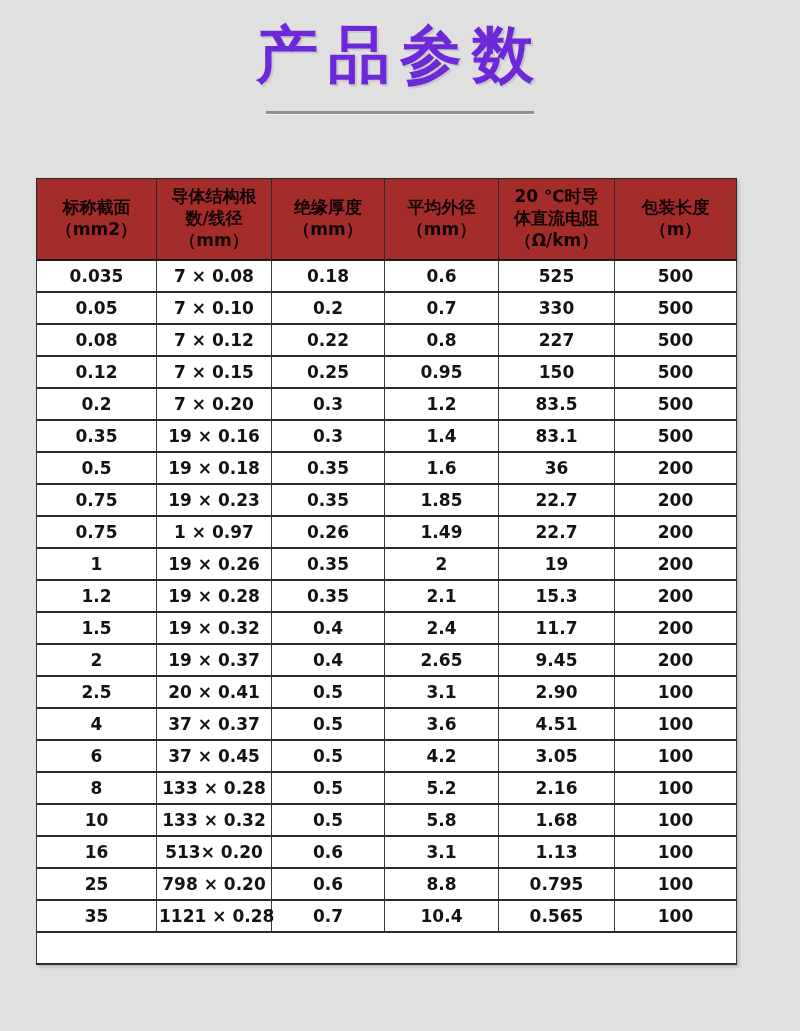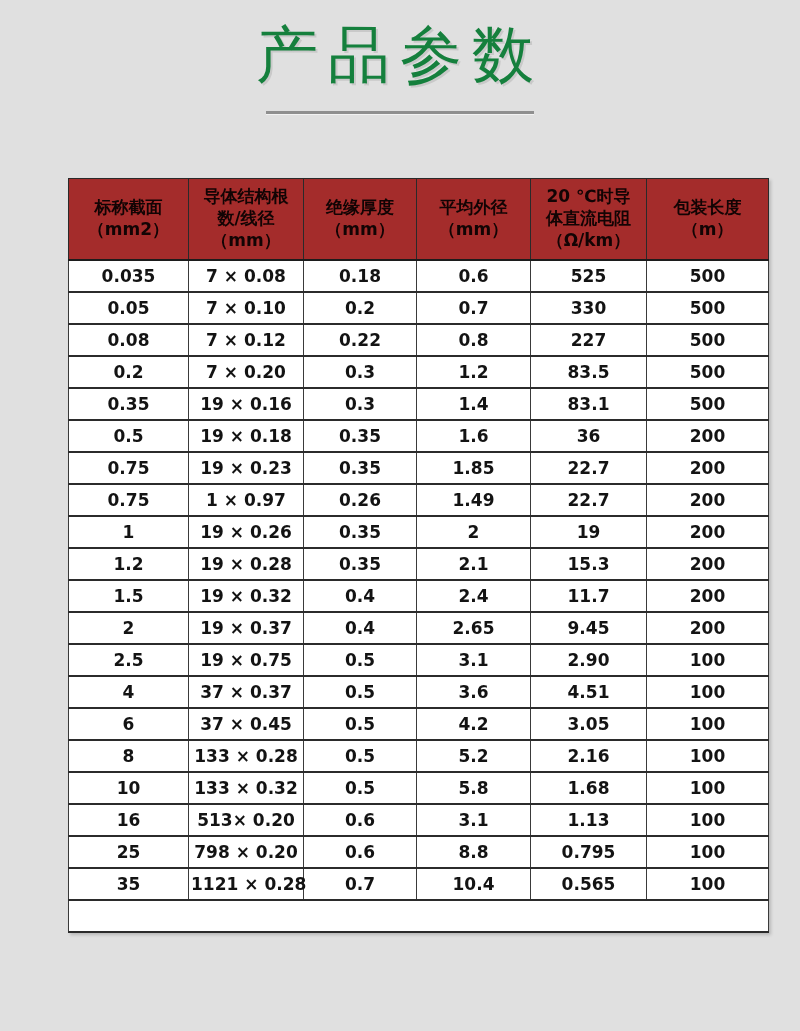--- a/index.html
+++ b/index.html
@@ -17,40 +17,40 @@
 
   
   .title-block {
     width: 100%;
     text-align: center;
     padding-top: 22px;
     box-sizing: border-box;
   }
   .page-title {
     font-size: 62px;
-    font-weight: 400;
-    color: #15803d;
+    font-weight: 700;
+    color: #6d28d9;
     letter-spacing: 10px;
     line-height: 1.05;
     margin: 0;
     text-shadow: 2px 2px 0 #c9c9c9;
     font-family: "DejaVu Sans", "Liberation Sans", sans-serif;
   }
   .title-rule {
     width: 268px;
     height: 3px;
     background: #8f8f8f;
     margin: 24px auto 0 auto;
     box-shadow: 0 1px 0 #f2f2f2;
   }
 
   
   .table-wrap {
     position: absolute;
-    left: 68px;
+    left: 36px;
     top: 178px;
     width: 700px;
   }
   table.spec-table {
     width: 700px;
     border-collapse: collapse;
     table-layout: fixed;
     background: #ffffff;
     box-shadow: 2px 2px 3px rgba(0,0,0,0.18);
   }
@@ -146,20 +146,28 @@
         </tr>
         <tr>
           <td>0.08</td>
           <td>7 × 0.12</td>
           <td>0.22</td>
           <td>0.8</td>
           <td>227</td>
           <td>500</td>
         </tr>
         <tr>
+          <td>0.12</td>
+          <td>7 × 0.15</td>
+          <td>0.25</td>
+          <td>0.95</td>
+          <td>150</td>
+          <td>500</td>
+        </tr>
+        <tr>
           <td>0.2</td>
           <td>7 × 0.20</td>
           <td>0.3</td>
           <td>1.2</td>
           <td>83.5</td>
           <td>500</td>
         </tr>
         <tr>
           <td>0.35</td>
           <td>19 × 0.16</td>
@@ -219,21 +227,21 @@
         <tr>
           <td>2</td>
           <td>19 × 0.37</td>
           <td>0.4</td>
           <td>2.65</td>
           <td>9.45</td>
           <td>200</td>
         </tr>
         <tr>
           <td>2.5</td>
-          <td>19 × 0.75</td>
+          <td>20 × 0.41</td>
           <td>0.5</td>
           <td>3.1</td>
           <td>2.90</td>
           <td>100</td>
         </tr>
         <tr>
           <td>4</td>
           <td>37 × 0.37</td>
           <td>0.5</td>
           <td>3.6</td>

